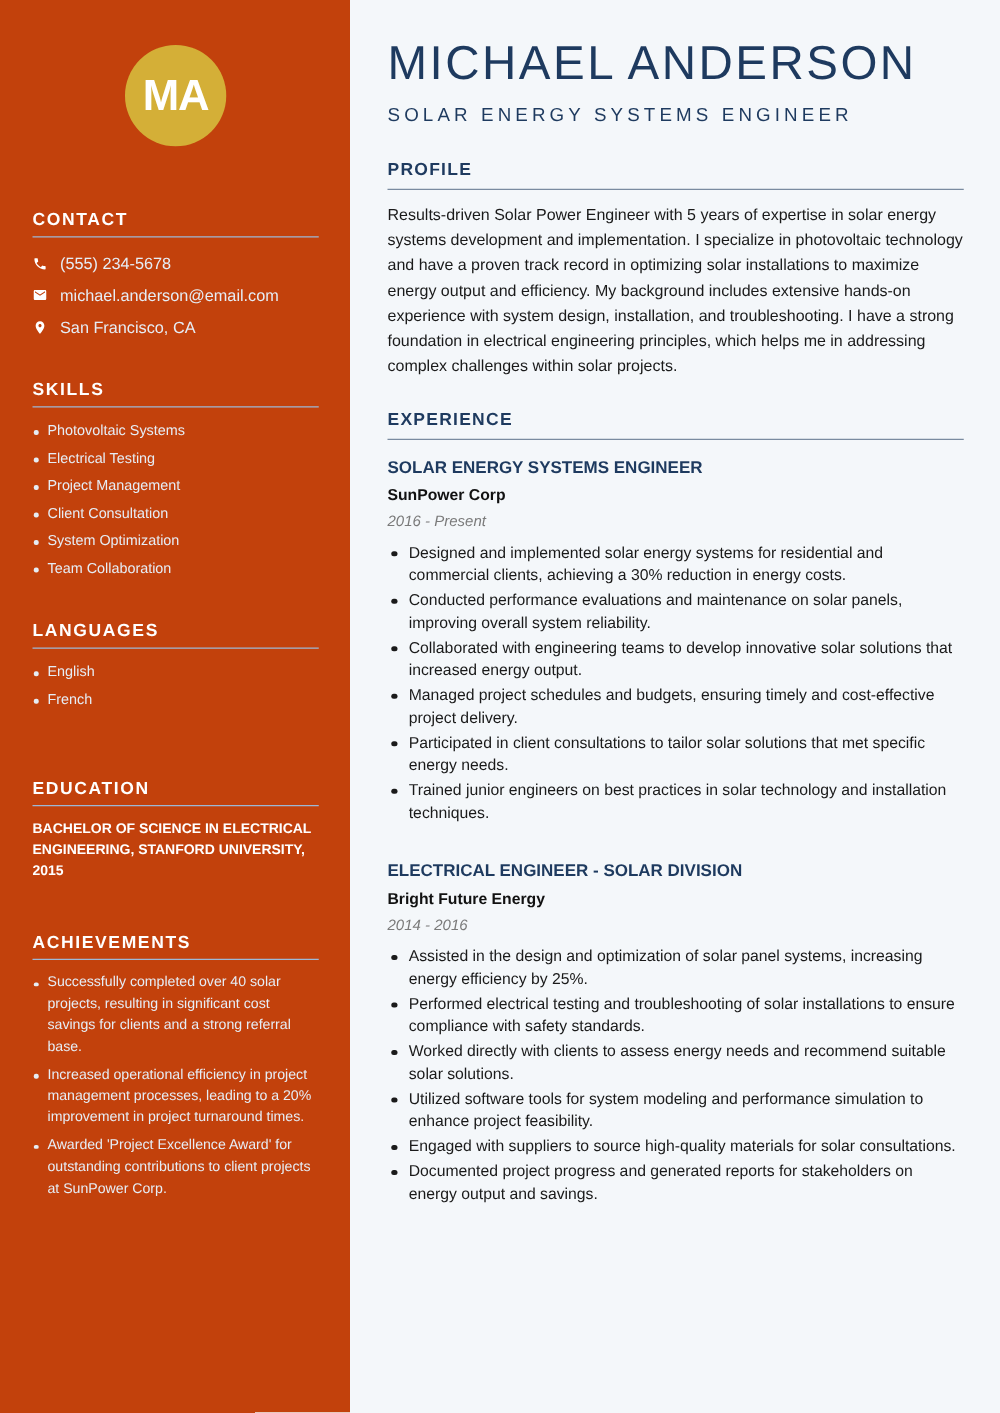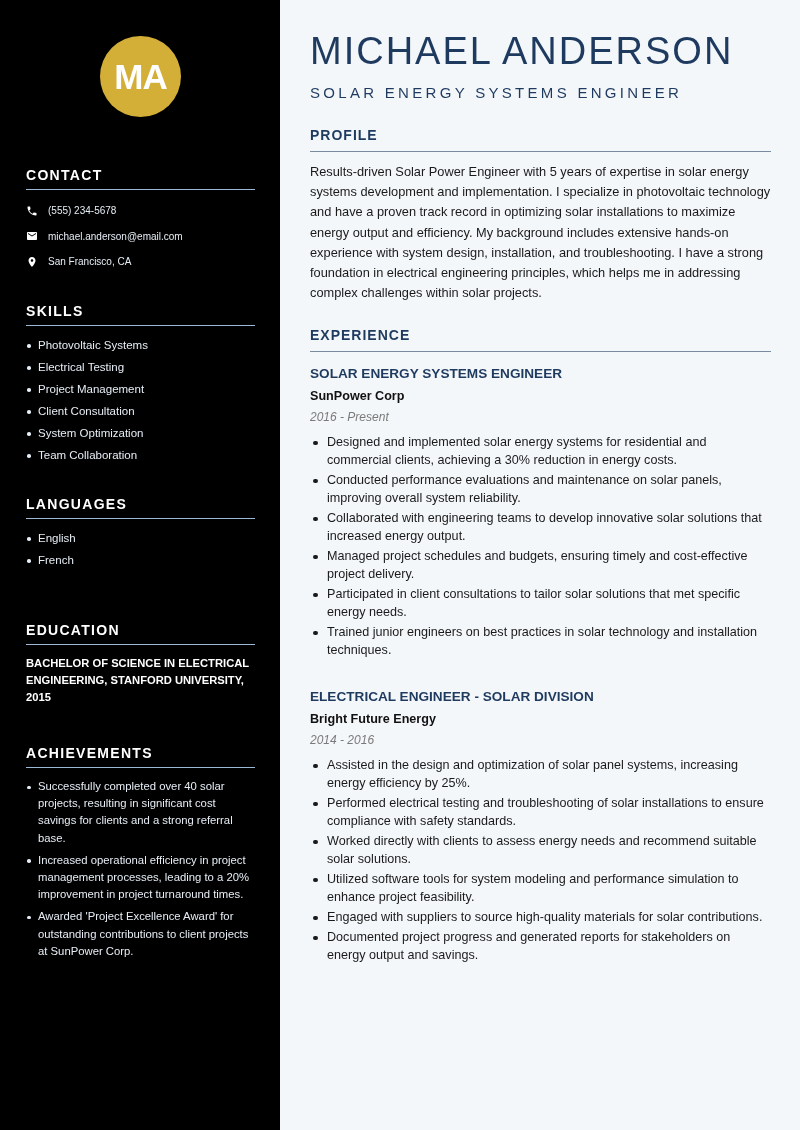--- a/index.html
+++ b/index.html
@@ -5,21 +5,21 @@
     * { box-sizing: border-box; margin: 0; padding: 0; }
     html, body { width: 800px; height: 1130px; overflow: hidden; }
     body {
       font-family: "Liberation Sans", "DejaVu Sans", sans-serif;
       background: #f4f7fa;
       position: relative;
     }
     .sidebar {
       position: absolute; left: 0; top: 0;
       width: 280px; height: 1130px;
-      background: #000000;
+      background: #c2410c;
       color: #ffffff;
       padding: 0 26px;
     }
     .avatar {
       position: absolute;
       left: 100px; top: 36px;
       width: 81px; height: 81px;
       border-radius: 50%;
       background: #d4af37;
       display: flex; align-items: center; justify-content: center;
@@ -32,21 +32,21 @@
     .side-heading {
       font-size: 14px; font-weight: bold; letter-spacing: 1.3px;
       color: #ffffff;
       padding-bottom: 6px;
       border-bottom: 1.5px solid #9db8d6;
     }
     .contact-list { list-style: none; margin-top: 8px; }
     .contact-item {
       display: flex; align-items: center;
       height: 25.5px;
-      font-size: 10px;
+      font-size: 13px;
       color: #e6edf5;
     }
     .contact-item svg { width: 12px; height: 12px; margin-right: 10px; flex-shrink: 0; }
     .bullet-list { list-style: none; margin-top: 8px; }
     .bullet-list li {
       position: relative;
       padding-left: 12px;
       font-size: 11.5px;
       color: #e6edf5;
       line-height: 22px;
@@ -200,17 +200,17 @@
 
   <div class="job" style="top:688px;">
     <h3 class="job-title">ELECTRICAL ENGINEER - SOLAR DIVISION</h3>
     <div class="job-company">Bright Future Energy</div>
     <div class="job-dates">2014 - 2016</div>
     <ul class="job-bullets">
       <li>Assisted in the design and optimization of solar panel systems, increasing energy efficiency by 25%.</li>
       <li>Performed electrical testing and troubleshooting of solar installations to ensure compliance with safety standards.</li>
       <li>Worked directly with clients to assess energy needs and recommend suitable solar solutions.</li>
       <li>Utilized software tools for system modeling and performance simulation to enhance project feasibility.</li>
-      <li>Engaged with suppliers to source high-quality materials for solar contributions.</li>
+      <li>Engaged with suppliers to source high-quality materials for solar consultations.</li>
       <li>Documented project progress and generated reports for stakeholders on energy output and savings.</li>
     </ul>
   </div>
 </main>
 
 </body></html>

